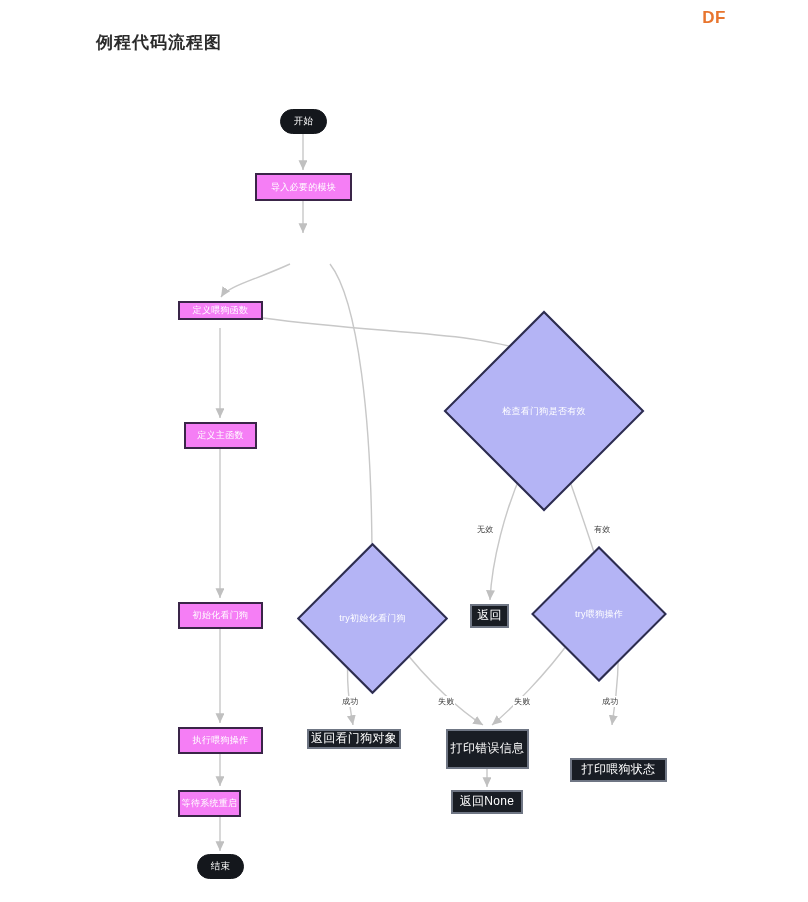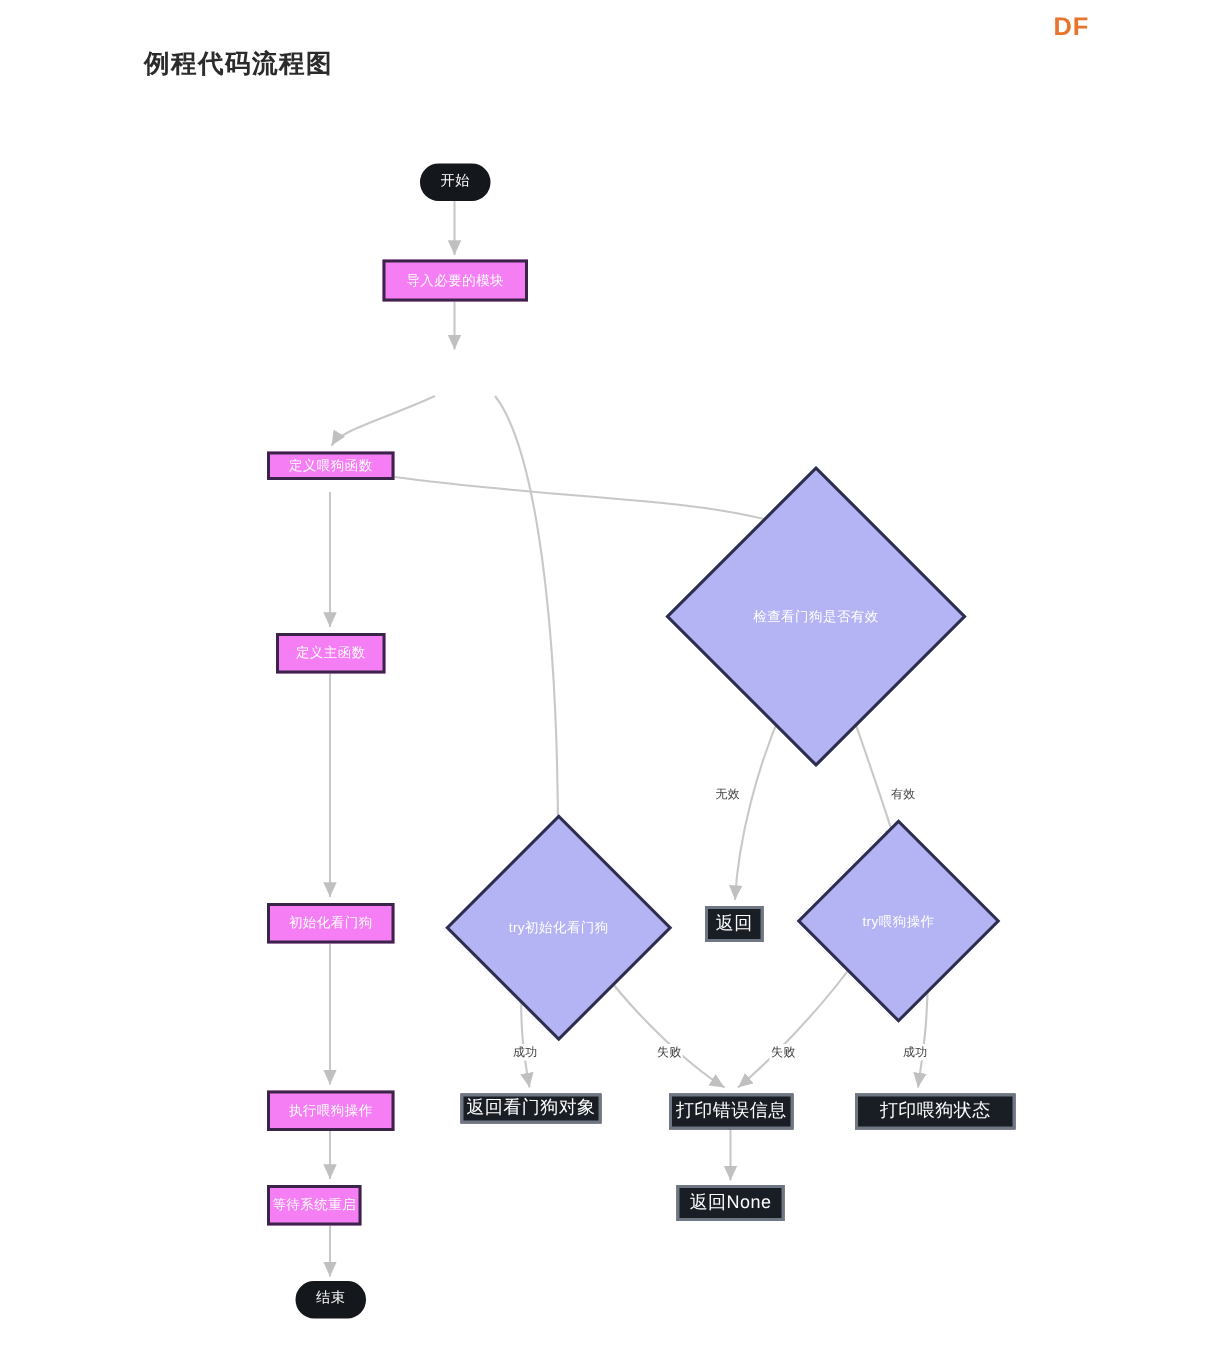--- a/index.html
+++ b/index.html
@@ -165,22 +165,22 @@
     <div class="diamond-label">try初始化看门狗</div>
   </div>
 
   <div class="node-decision" style="left:551px;top:566px;width:96px;height:96px;">
     <div class="diamond-shape"></div>
     <div class="diamond-label">try喂狗操作</div>
   </div>
 
   <div class="node node-result" style="left:470px;top:604px;width:39px;height:24px;">返回</div>
   <div class="node node-result" style="left:307px;top:729px;width:94px;height:20px;">返回看门狗对象</div>
-  <div class="node node-result" style="left:446px;top:729px;width:83px;height:24px;text-align:right;">打印错误信息</div>
-  <div class="node node-result" style="left:570px;top:729px;width:107px;height:24px;">打印喂狗状态</div>
+  <div class="node node-result" style="left:446px;top:729px;width:83px;height:40px;text-align:right;">打印错误信息</div>
+  <div class="node node-result" style="left:570px;top:758px;width:97px;height:24px;">打印喂狗状态</div>
   <div class="node node-result" style="left:451px;top:790px;width:72px;height:24px;">返回None</div>
 
   <div class="edge-label" style="left:476px;top:524px;">无效</div>
   <div class="edge-label" style="left:576px;top:524px;margin-left:17px;">有效</div>
   <div class="edge-label" style="left:341px;top:696px;">成功</div>
   <div class="edge-label" style="left:437px;top:696px;">失败</div>
   <div class="edge-label" style="left:513px;top:696px;">失败</div>
   <div class="edge-label" style="left:601px;top:696px;">成功</div>
 
 </div>

